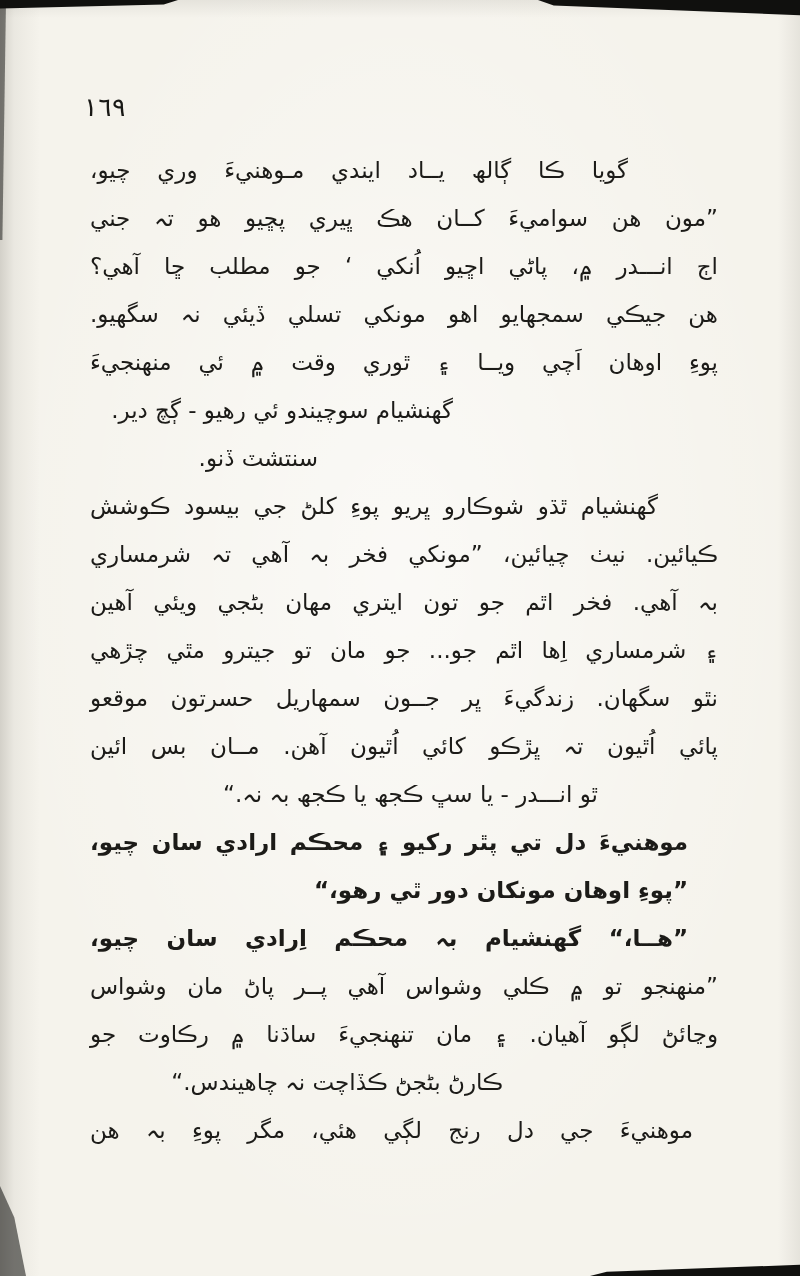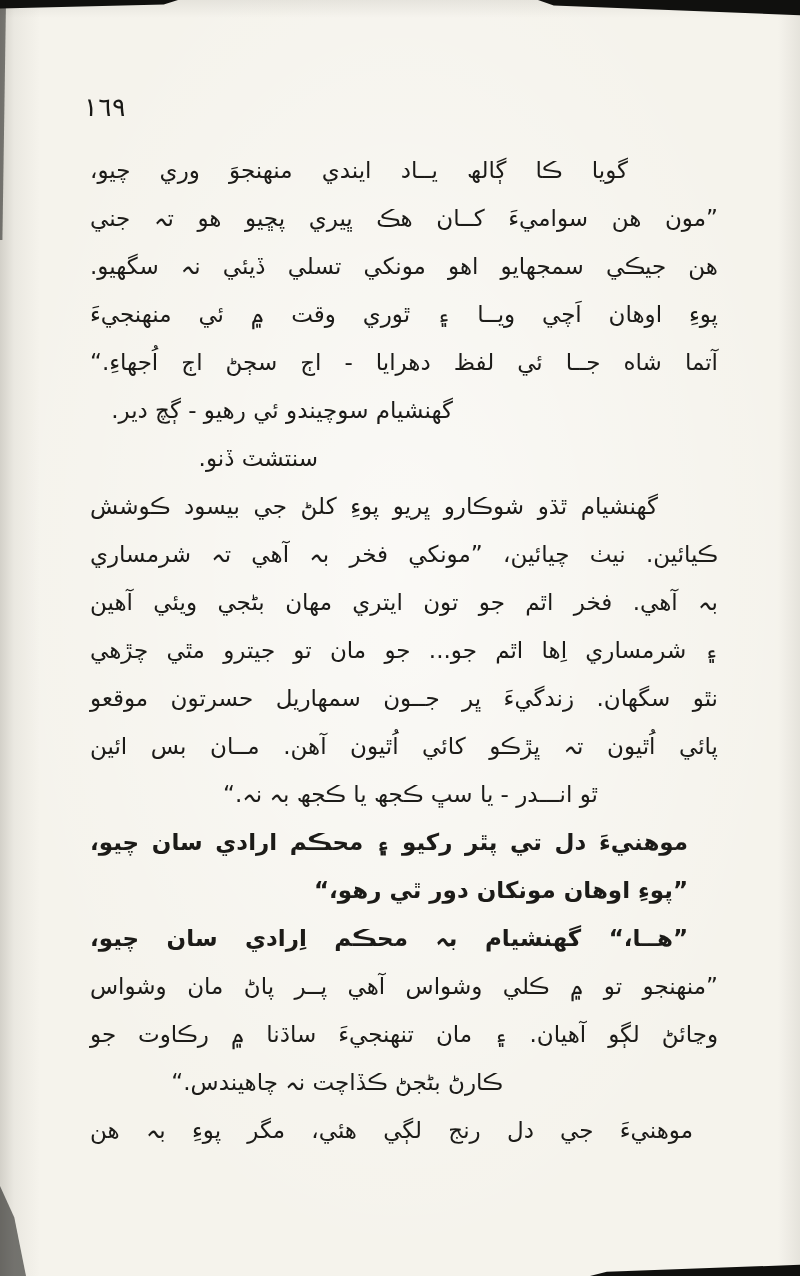--- a/index.html
+++ b/index.html
@@ -57,25 +57,25 @@
 
 <div class="artifact art-top-left"></div>
 <div class="artifact art-top-right"></div>
 <div class="artifact art-bottom-right"></div>
 <div class="artifact art-bottom-left"></div>
 <div class="artifact art-left-strip"></div>
 
 <div class="page-number">١٦٩</div>
 
 <div class="text-block">
-  <div class="line pr90 just">گويا ڪا ڳالھ يــاد ايندي منهنجوَ وري چيو،</div>
+  <div class="line pr90 just">گويا ڪا ڳالھ يــاد ايندي مـوهنيءَ وري چيو،</div>
   <div class="line just">”مون هن سواميءَ کــان هڪ ڀيري پڇيو هو تہ جني</div>
+  <div class="line just">اڄ انـــدر ۾، پاڻي اڇيو اُنکي ‘ جو مطلب ڇا آهي؟</div>
   <div class="line just">هن جيڪي سمجھايو اهو مونکي تسلي ڏيئي نہ سگھيو.</div>
   <div class="line just">پوءِ اوهان اَچي ويــا ۽ ٿوري وقت ۾ ئي منهنجيءَ</div>
-  <div class="line just">آتما شاه جــا ئي لفظ دهرايا - اڄ سڄڻ اڄ اُجهاءِ.“</div>
   <div class="line pr265">گھنشيام سوچيندو ئي رهيو - ڳچ دير.</div>
   <div class="line pr400">سنتشٽ ڏنو.</div>
   <div class="line pr60 just">گھنشيام ٿڌو شوڪارو ڀريو پوءِ کلڻ جي بيسود ڪوشش</div>
   <div class="line just">ڪيائين. نيٺ چيائين، ”مونکي فخر بہ آهي تہ شرمساري</div>
   <div class="line just">بہ آهي. فخر اٿم جو تون ايتري مهان بڻجي ويئي آهين</div>
   <div class="line just">۽ شرمساري اِها اٿم جو... جو مان تو جيترو مٿي چڙهي</div>
   <div class="line just">نٿو سگھان. زندگيءَ ڀر جــون سمهاريل حسرتون موقعو</div>
   <div class="line just">پائي اُٿيون تہ ڀڙڪو کائي اُٿيون آهن. مــان بس ائين</div>
   <div class="line pr120">ٿو انـــدر - يا سڀ ڪجھ يا ڪجھ بہ نہ.“</div>
   <div class="line pr30 just">موهنيءَ دل تي پٿر رکيو ۽ محڪم ارادي سان چيو،</div>

